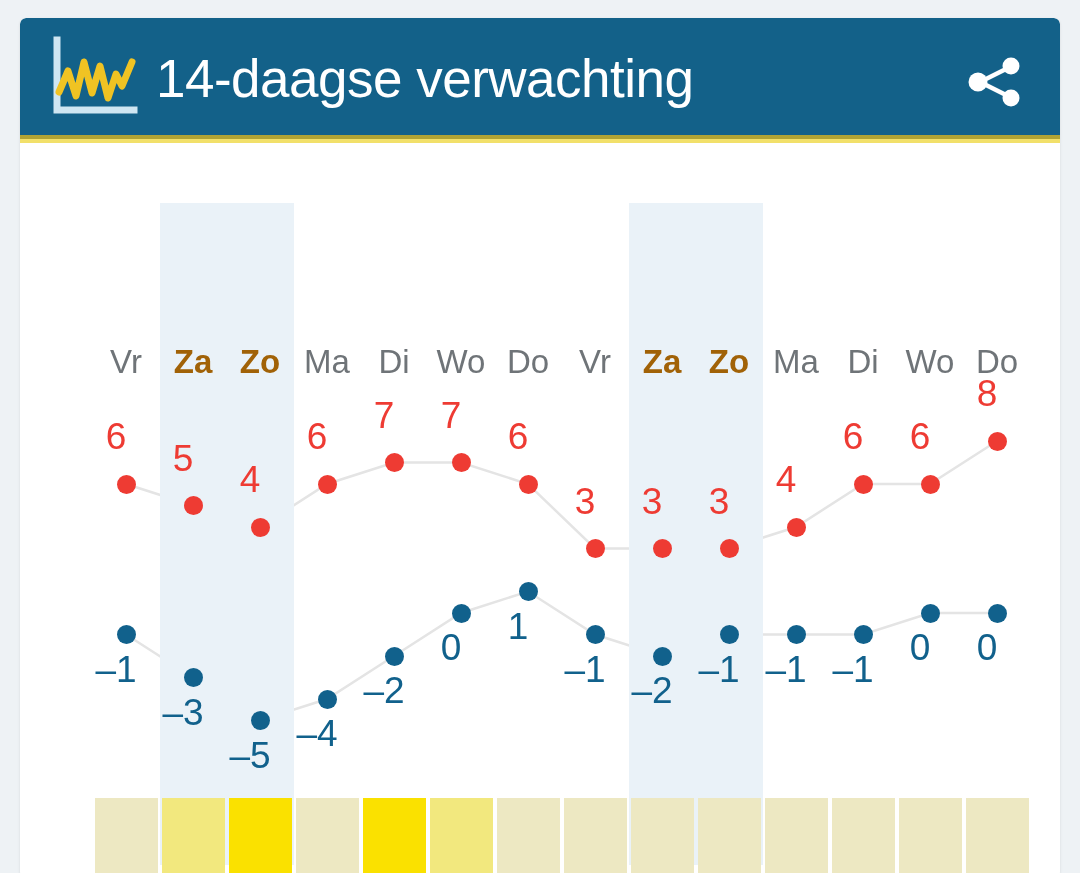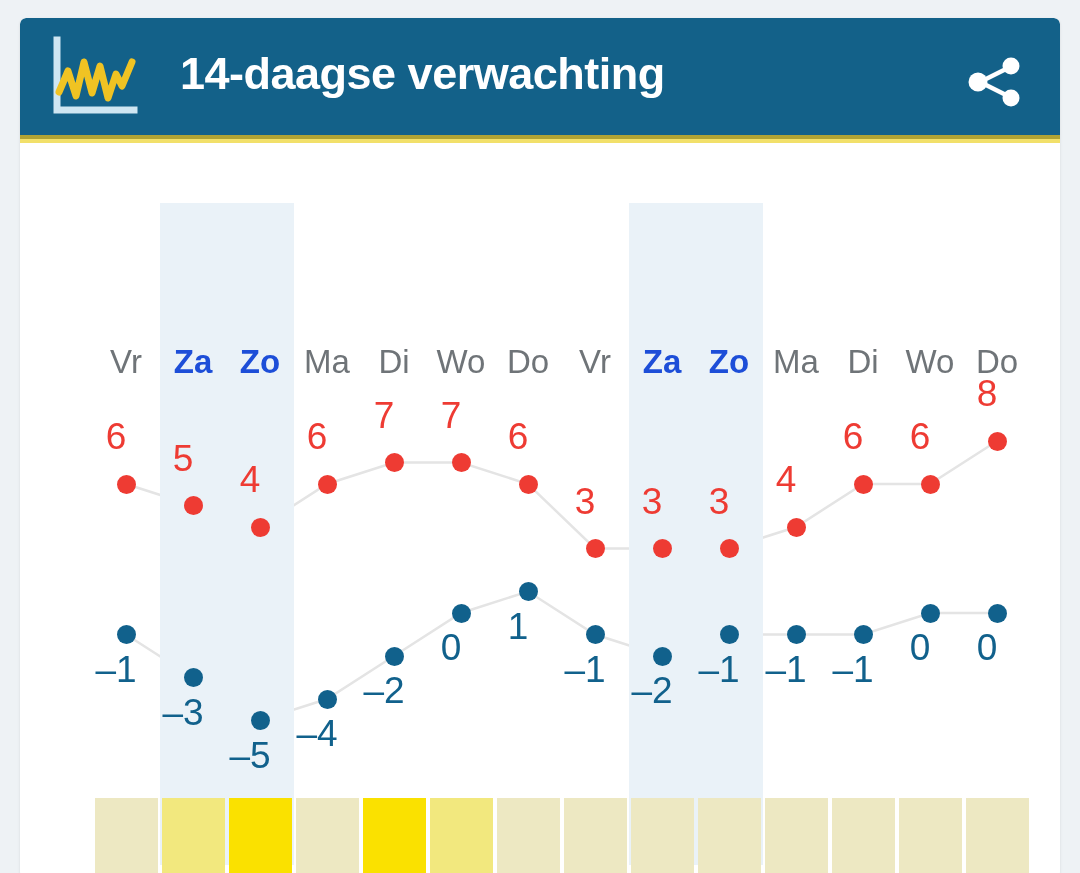--- a/index.html
+++ b/index.html
@@ -51,25 +51,24 @@
   #chart-icon {
     position: absolute;
     left: 30px; top: 18px;
     width: 88px; height: 82px;
   }
   #header-title {
     position: absolute;
     left: 136px;
     top: 30px;
     color: #ffffff;
-    font-size: 45px;
-    font-weight: 700;
+    font-size: 53px;
+    font-weight: 400;
     letter-spacing: -0.5px;
     white-space: nowrap;
-    margin-left: 24px;
   }
   #share-button {
     position: absolute;
     right: 34px;
     top: 38px;
     width: 62px; height: 52px;
     cursor: pointer;
   }
 
   
@@ -92,21 +91,21 @@
     position: absolute;
     top: 200px;
     width: 67px;
     margin-left: -33.5px;
     text-align: center;
     font-size: 33px;
     color: #6f7478;
     font-weight: 400;
   }
   .day-label.weekend {
-    color: #1d4ed8;
+    color: #a16207;
     font-weight: 700;
   }
 
   #lines-svg {
     position: absolute;
     left: 0; top: 0;
     width: 1040px; height: 735px;
   }
 
   .dot {

